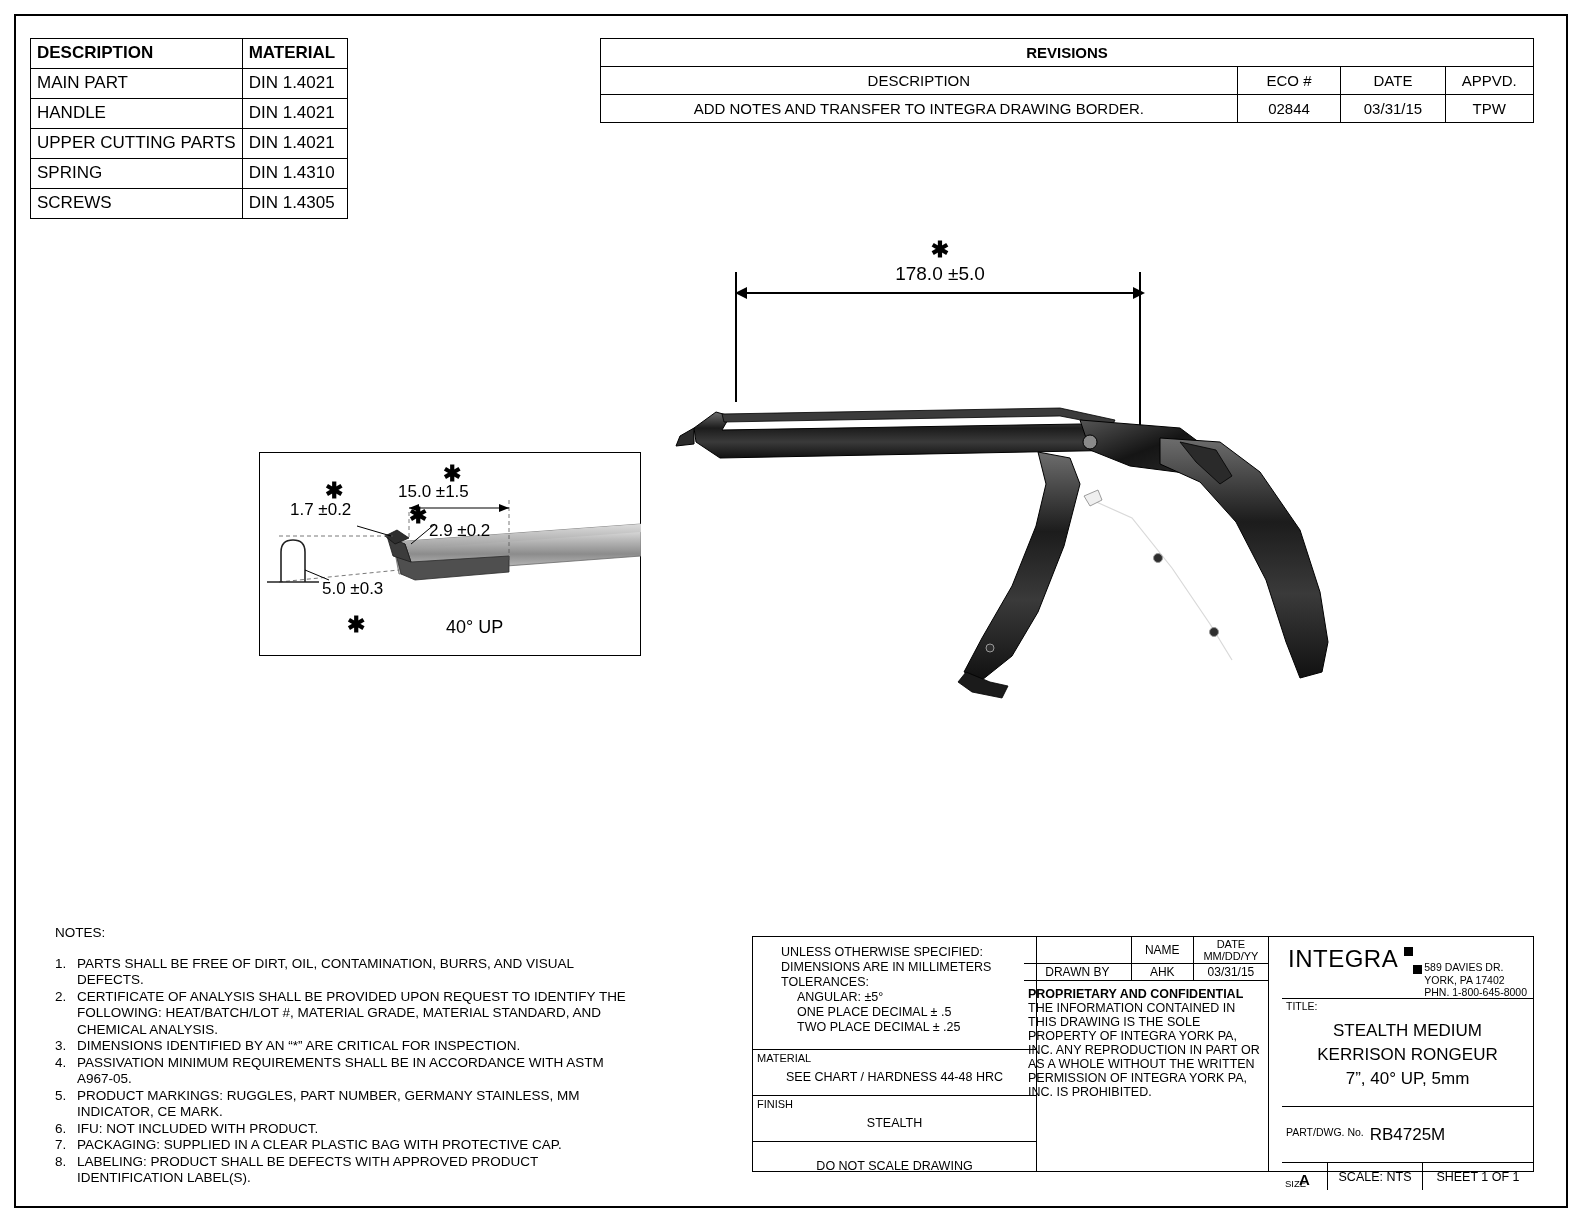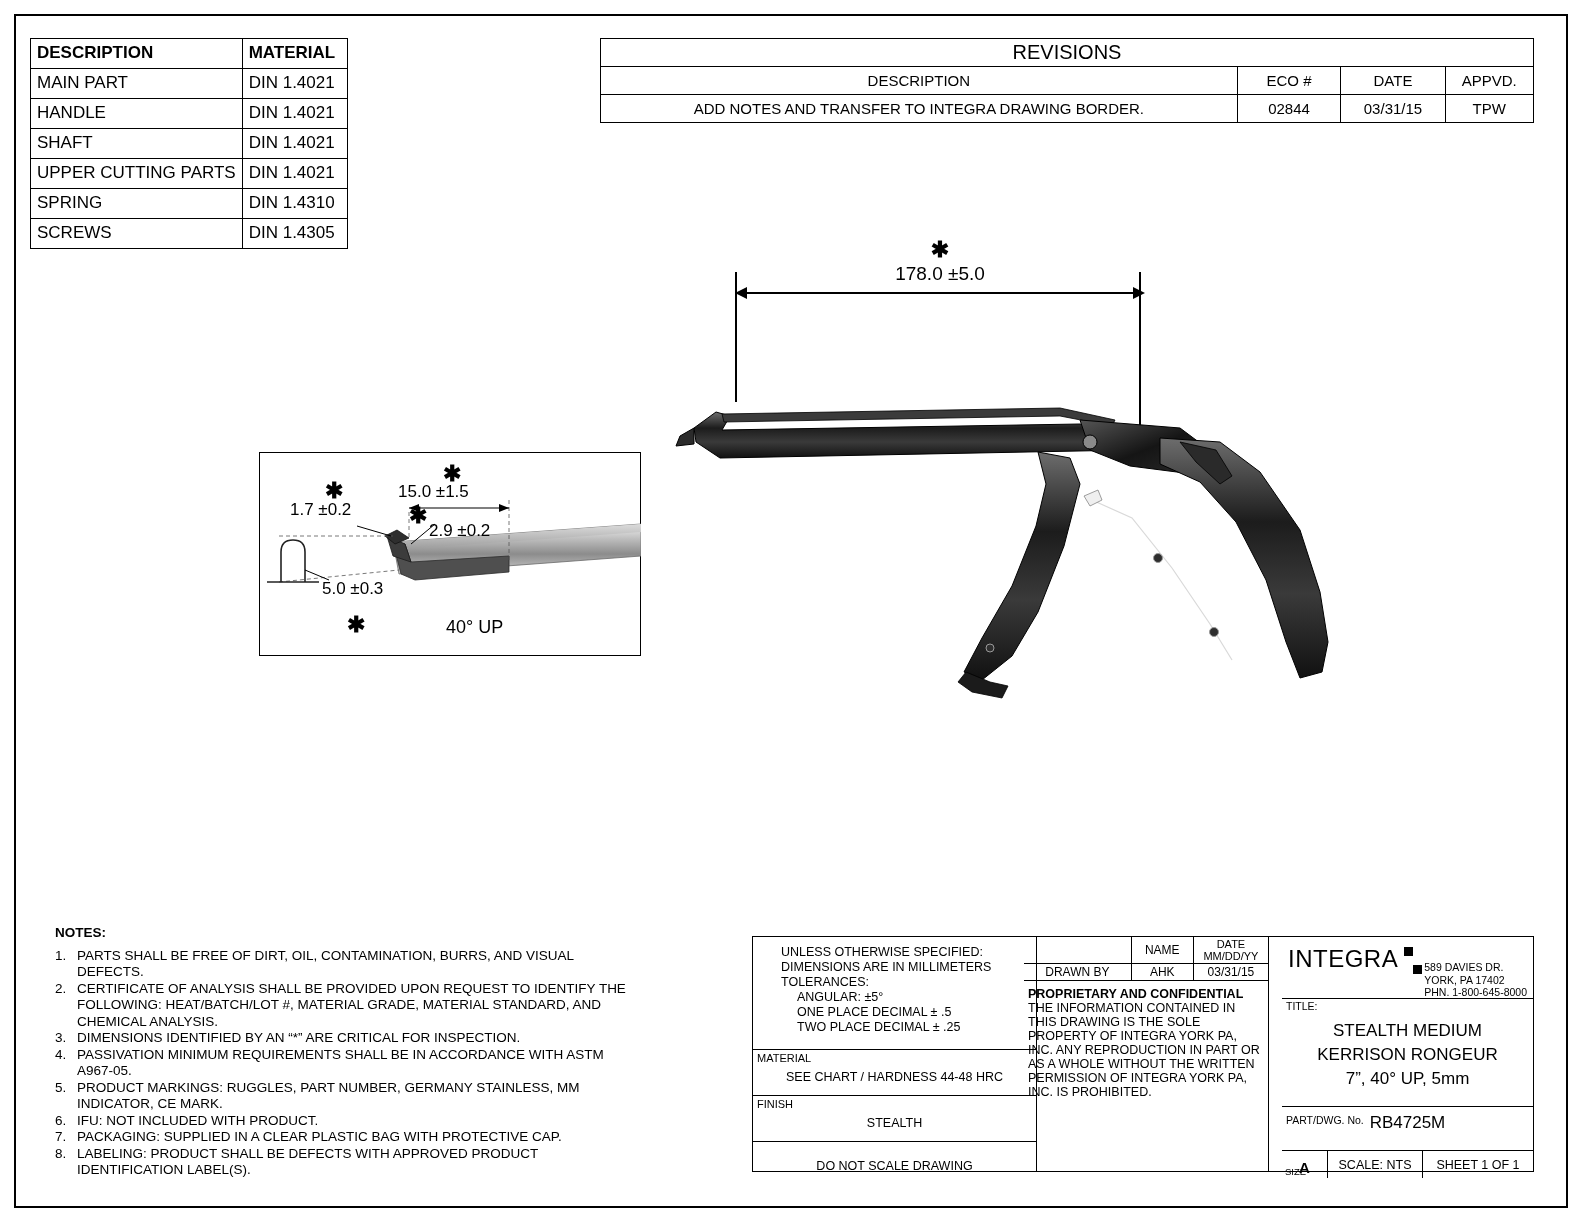--- a/index.html
+++ b/index.html
@@ -56,22 +56,22 @@
     font-size: 15px;
     width: 934px;
   }
   .rev-table td {
     border: 1.5px solid #000;
     text-align: center;
     height: 25px;
     padding: 1px 4px;
   }
   .rev-title td {
-    font-weight: normal;
-    font-size: 20px;
+    font-weight: bold;
+    font-size: 15px;
   }
   .rev-hdr td { font-size: 15px; }
   .rev-desc { width: 640px; }
   .rev-eco  { width: 96px; }
   .rev-date { width: 96px; }
   .rev-app  { width: 80px; }
 
   
   .dim-main {
     position: absolute;
@@ -153,21 +153,21 @@
 
   
   .notes {
     position: absolute;
     left: 55px;
     top: 925px;
     width: 580px;
     font-size: 13.5px;
     line-height: 16.5px;
   }
-  .notes .note-head { margin-bottom: 6px; font-weight: bold; }
+  .notes .note-head { margin-bottom: 14px; }
   .notes ol {
     margin: 0;
     padding-left: 22px;
     list-style: none;
   }
   .notes li {
     position: relative;
     margin-bottom: 0px;
   }
   .notes li .num {
@@ -323,21 +323,21 @@
     box-sizing: border-box;
     position: relative;
   }
   .tb-part .lbl {
     position: absolute;
     left: 4px; top: 1px;
     font-size: 10.5px;
   }
   .tb-part .val {
     text-align: center;
-    margin-top: 6px;
+    margin-top: 18px;
     font-size: 17px;
   }
   .tb-bottom {
     height: 27px;
     display: flex;
     font-size: 12.5px;
   }
   .tb-size {
     width: 46px;
     border-right: 1.5px solid #000;
@@ -389,24 +389,20 @@
         <tr class="hdr">
       <td class="c1">DESCRIPTION</td>
       <td class="c2">MATERIAL</td>
     </tr>
     <tr>
       <td class="c1">MAIN PART</td>
       <td class="c2">DIN 1.4021</td>
     </tr>
     <tr>
       <td class="c1">HANDLE</td>
-      <td class="c2">DIN 1.4021</td>
-    </tr>
-    <tr>
-      <td class="c1">SHAFT</td>
       <td class="c2">DIN 1.4021</td>
     </tr>
     <tr>
       <td class="c1">UPPER CUTTING PARTS</td>
       <td class="c2">DIN 1.4021</td>
     </tr>
     <tr>
       <td class="c1">SPRING</td>
       <td class="c2">DIN 1.4310</td>
     </tr>

